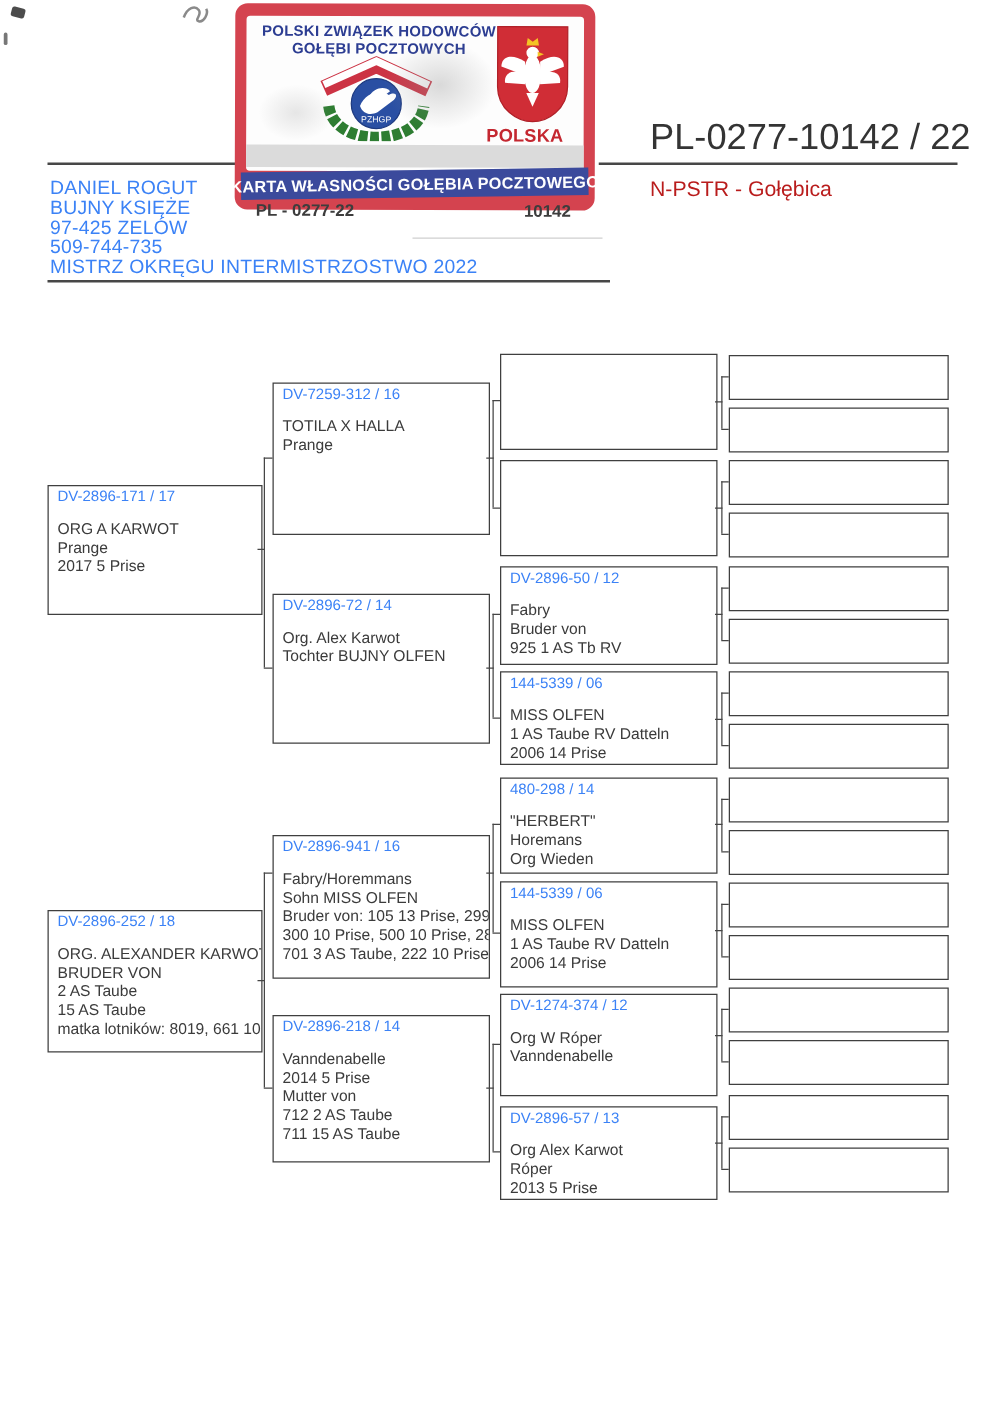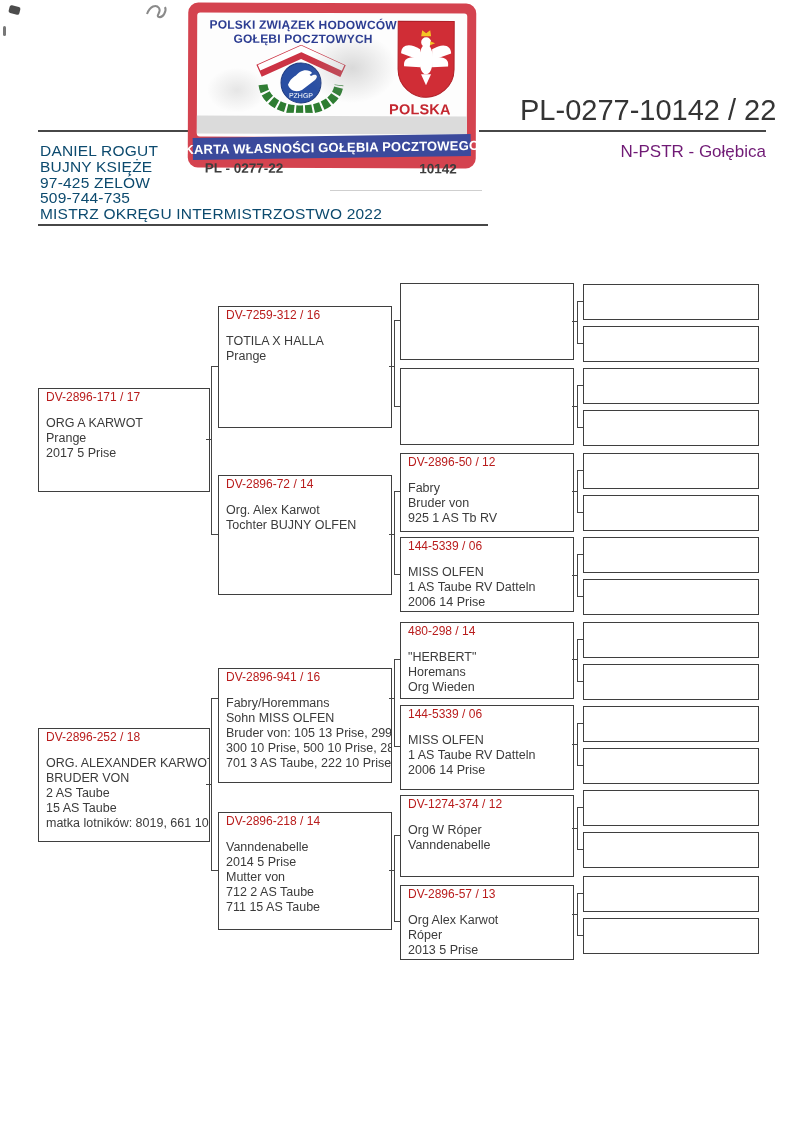--- a/index.html
+++ b/index.html
@@ -1,36 +1,36 @@
 <!DOCTYPE html>
 <html><head>
 <meta charset="utf-8">
 <style>
   html,body{margin:0;padding:0;background:#ffffff;}
   .page{position:relative;width:800px;height:1131px;background:#fff;overflow:hidden;
         font-family:"Liberation Sans","DejaVu Sans",sans-serif;color:#333;}
   
   .doc-title{position:absolute;left:42px;top:92px;font-size:30px;color:#2a2a2a;letter-spacing:.5px;}
   .ring-main{position:absolute;left:520px;top:94px;width:250px;font-size:29px;color:#343434;text-align:center;white-space:nowrap;}
-  .breed{position:absolute;left:520px;top:142px;width:246px;text-align:right;font-size:17px;color:#701a75;}
+  .breed{position:absolute;left:520px;top:142px;width:246px;font-size:17px;color:#b91c1c;}
   .rule{position:absolute;border-top:2px solid #474747;}
-  .owner{position:absolute;left:40px;top:143px;font-size:15.5px;line-height:15.8px;color:#0c4a6e;letter-spacing:.2px;}
+  .owner{position:absolute;left:40px;top:143px;font-size:15.5px;line-height:15.8px;color:#3b82f6;letter-spacing:.2px;}
   
   .stamp{position:absolute;left:188px;top:3px;width:288px;height:165px;border-radius:10px;transform:rotate(.2deg);}
   .stamp-inner{position:absolute;left:9px;top:10px;width:270px;height:124px;border-radius:3px;background:#fdfdfd;}
   .org-l{position:absolute;left:0;width:212px;text-align:center;font-weight:bold;font-size:12px;letter-spacing:.2px;}
   .strip{position:absolute;left:0;top:103px;width:270px;height:18px;background:#dbdbdb;}
   .strip span{position:absolute;top:1px;font-weight:bold;font-size:13.5px;color:#3d3d3d;margin-top:44px;}
   .banner{position:absolute;left:5px;top:133px;width:278px;height:22px;transform:rotate(-1deg);
           display:flex;align-items:center;justify-content:center;color:#fff;font-weight:bold;font-size:13px;letter-spacing:.2px;white-space:nowrap;}
   .polska{position:absolute;left:176px;top:88px;width:94px;text-align:center;font-weight:bold;font-size:14.5px;letter-spacing:.2px;}
   .smudge{position:absolute;border-radius:50%;pointer-events:none;}
   
   .pbox{position:absolute;border:1.5px solid #3f3f3f;background:#fff;overflow:hidden;white-space:nowrap;}
-  .ring{font-size:12px;color:#b91c1c;margin:1px 0 0 7px;}
+  .ring{font-size:12px;color:#3b82f6;margin:1px 0 0 7px;}
   .bl{font-size:12.5px;color:#3b3b3b;line-height:15px;margin-left:7px;}
   .bl.first{margin-top:12px;}
   .vl{position:absolute;border-left:1.5px solid #454545;width:0;}
   .hl{position:absolute;border-top:1.5px solid #454545;height:0;}
   
   .speck{position:absolute;background:#4c4c4c;border-radius:2px;}
 </style>
 </head>
 <body>
 

